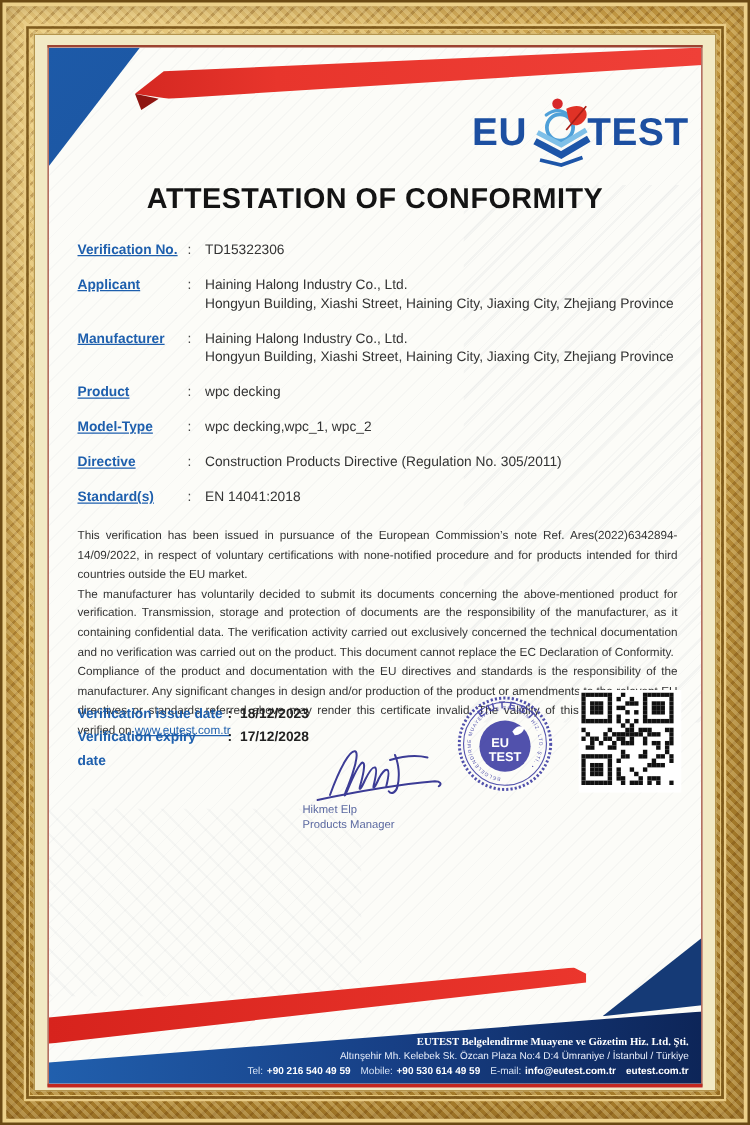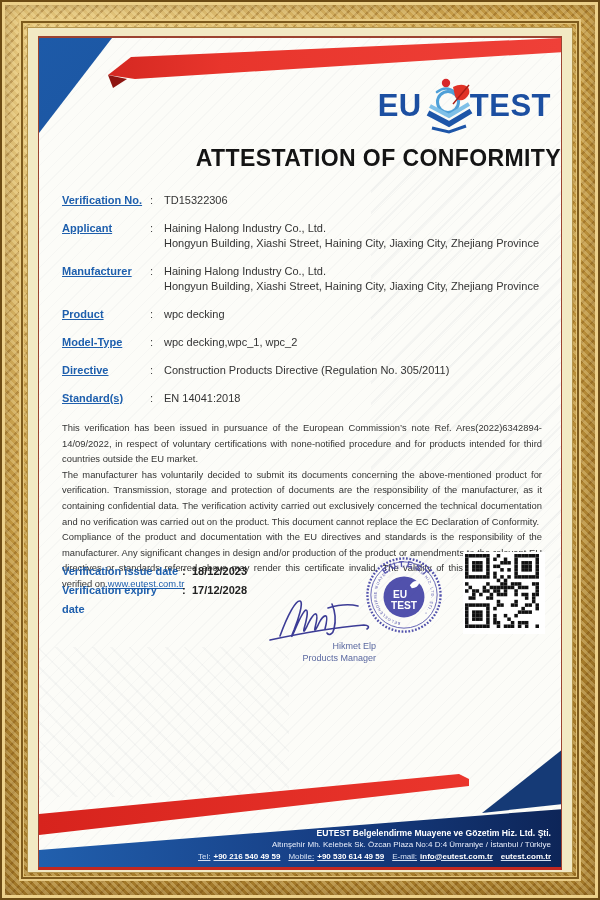--- a/index.html
+++ b/index.html
@@ -29,21 +29,21 @@
     clip-path:polygon(69px 37px, 92px 19px, 524px 0px, 524px 14px, 96px 41px);}
   .red-fold-top{position:absolute;inset:0;background:#8e1511;
     clip-path:polygon(69px 37px, 88px 41px, 74px 50px);}
 
   
   .logo{position:absolute;top:36px;right:10px;height:64px;display:flex;align-items:center;}
   .logo .txt{font-size:31px;font-weight:700;color:#1c4fa1;letter-spacing:.5px;}
   .logo svg{margin:0 -3px;}
 
   
-  .title{position:absolute;top:107px;left:0;width:100%;text-align:right;
+  .title{position:absolute;top:107px;left:0;width:100%;text-align:center;
     font-size:23px;font-weight:700;letter-spacing:.4px;color:#141414;}
 
   
   .fields{position:absolute;top:155px;left:23px;width:482px;}
   .frow{display:grid;grid-template-columns:88px 14px 1fr;line-height:15px;font-size:11px;margin-bottom:13px;}
   .frow .lab{color:#1e5fad;font-weight:700;text-decoration:underline;}
   .frow .col{color:#444;}
   .frow .val{color:#333;}
 
   
@@ -51,39 +51,39 @@
   .bodytxt a{color:#1e5fad;text-decoration:underline;cursor:pointer;}
 
   
   .dates{position:absolute;top:524px;left:23px;}
   .drow{display:grid;grid-template-columns:120px 10px auto;font-size:11px;line-height:19px;}
   .drow .lab{color:#1e5fad;font-weight:700;}
   .drow .col{color:#222;font-weight:700;}
   .drow .val{color:#222;font-weight:700;}
 
   
-  .sig{position:absolute;left:203px;top:556px;width:134px;text-align:right;}
+  .sig{position:absolute;left:203px;top:556px;width:134px;text-align:left;}
   .sig .name{font-size:9px;color:#5a68a0;margin-top:-7px;}
   .sig .role{font-size:9px;color:#5a68a0;margin-top:2px;}
 
   
   .seal{position:absolute;left:326px;top:518px;width:78px;height:78px;opacity:.95;}
   .qr{position:absolute;left:424px;top:514px;width:78px;height:78px;background:#fff;padding:2px;}
 
   
   .red-ribbon-bottom{position:absolute;inset:0;background:linear-gradient(90deg,#d7231d,#ef3a30);
     clip-path:polygon(0 776px, 420px 736px, 430px 741px, 430px 748px, 0 797px);}
   .blue-wedge-bottom{position:absolute;inset:0;background:#153a76;
     clip-path:polygon(524px 711px, 524px 766px, 443px 775px);}
   .blue-band{position:absolute;inset:0;background:linear-gradient(92deg,#2263b2 0%,#173f85 55%,#0d2558 100%);
     clip-path:polygon(0 812px, 524px 771px, 524px 834px, 0 834px);}
   .footer{position:absolute;right:10px;bottom:5px;text-align:right;line-height:11.5px;}
-  .footer .l1{font-size:8.6px;font-weight:700;color:#ffffff;}
+  .footer .l1{font-size:8.6px;font-weight:700;color:#ffffff;font-family:Liberation Serif, serif;}
   .footer .l2{font-size:8px;color:#e8eefb;}
-  .footer .l3{font-size:8px;color:#d7e3f5;text-decoration:underline;}
+  .footer .l3{font-size:8px;color:#d7e3f5;}
   .footer .l3 b{color:#ffffff;font-weight:700;}
   .footer .l3 span{margin-left:3px;}
   .footer .l3 .gap{margin-left:8px;}
 </style>
 </head>
 <body>
 
 <div class="frame"></div>
 <div class="frame-ridge"></div>
 <div class="mat"></div>

